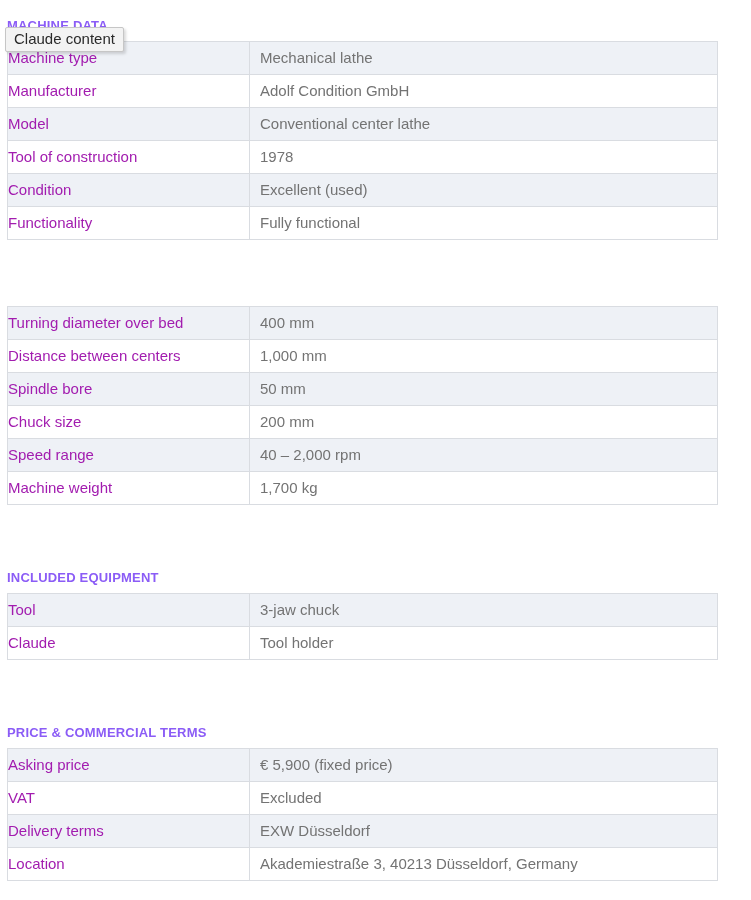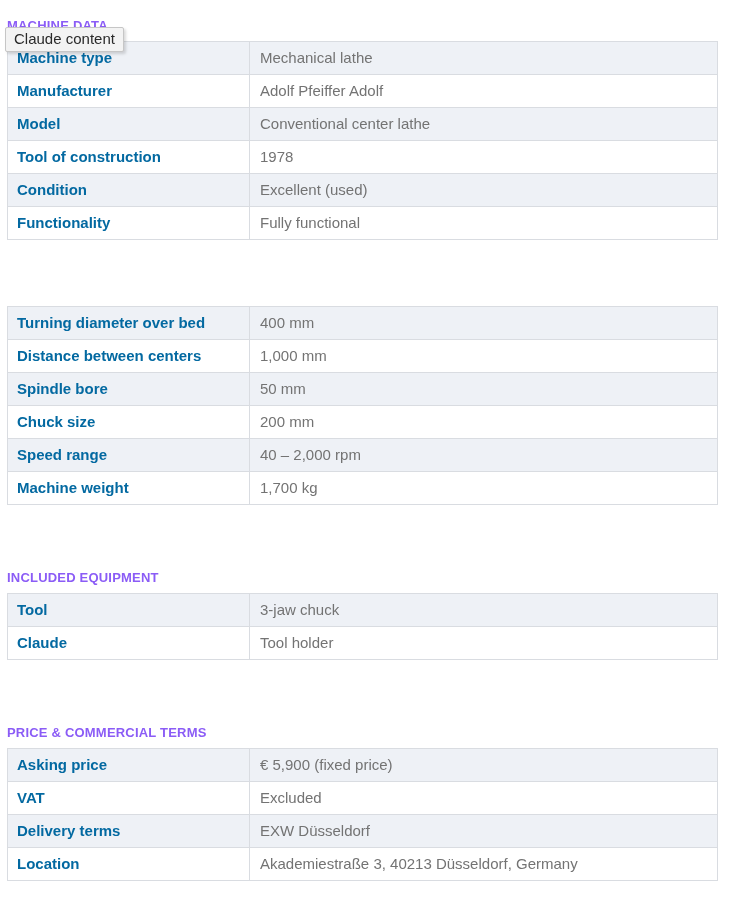--- a/index.html
+++ b/index.html
@@ -35,23 +35,23 @@
   .section:last-child table.spec { margin-bottom: 0; }
   table.spec td {
     border: 1px solid #d9dce1;
     padding: 8px 10px;
     font-size: 15px;
     line-height: 16px;
     overflow: hidden;
     white-space: nowrap;
   }
   table.spec td.label {
-    font-weight: bold;
-    color: #0369a1;
-    padding-left: 9px;
+    font-weight: normal;
+    color: #a21caf;
+    padding-left: 0;
   }
   table.spec td.value { color: #737373; }
   table.spec tr:nth-child(odd)  { background: #eef1f6; }
   table.spec tr:nth-child(even) { background: #ffffff; }
   .tooltip {
     position: absolute;
     left: 5px;
     top: 27px;
     z-index: 10;
     background: #f3f3f3;
@@ -77,21 +77,21 @@
           <col style="width:242px">
           <col style="width:468px">
         </colgroup>
       <tbody>
         <tr>
           <td class="label">Machine type</td>
           <td class="value">Mechanical lathe</td>
         </tr>
         <tr>
           <td class="label">Manufacturer</td>
-          <td class="value">Adolf Pfeiffer Adolf</td>
+          <td class="value">Adolf Condition GmbH</td>
         </tr>
         <tr>
           <td class="label">Model</td>
           <td class="value">Conventional center lathe</td>
         </tr>
         <tr>
           <td class="label">Tool of construction</td>
           <td class="value">1978</td>
         </tr>
         <tr>

